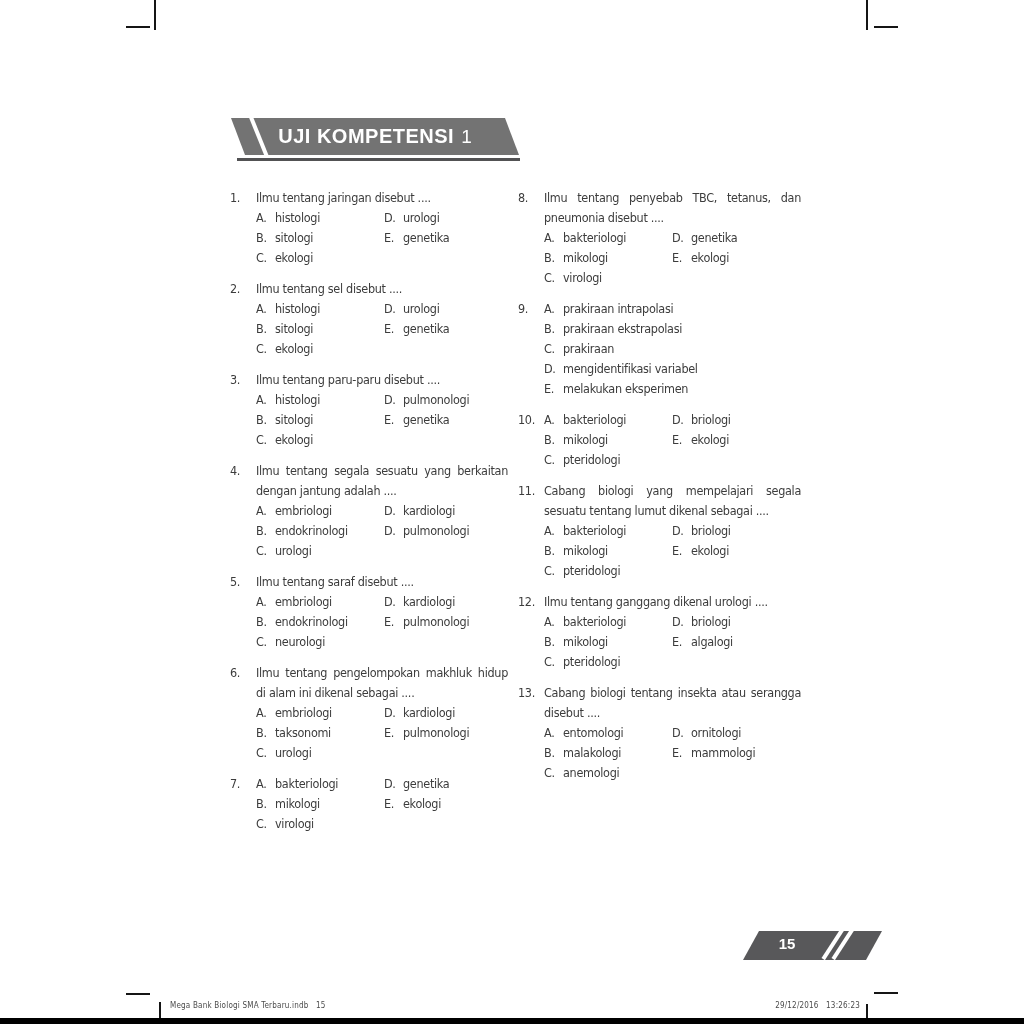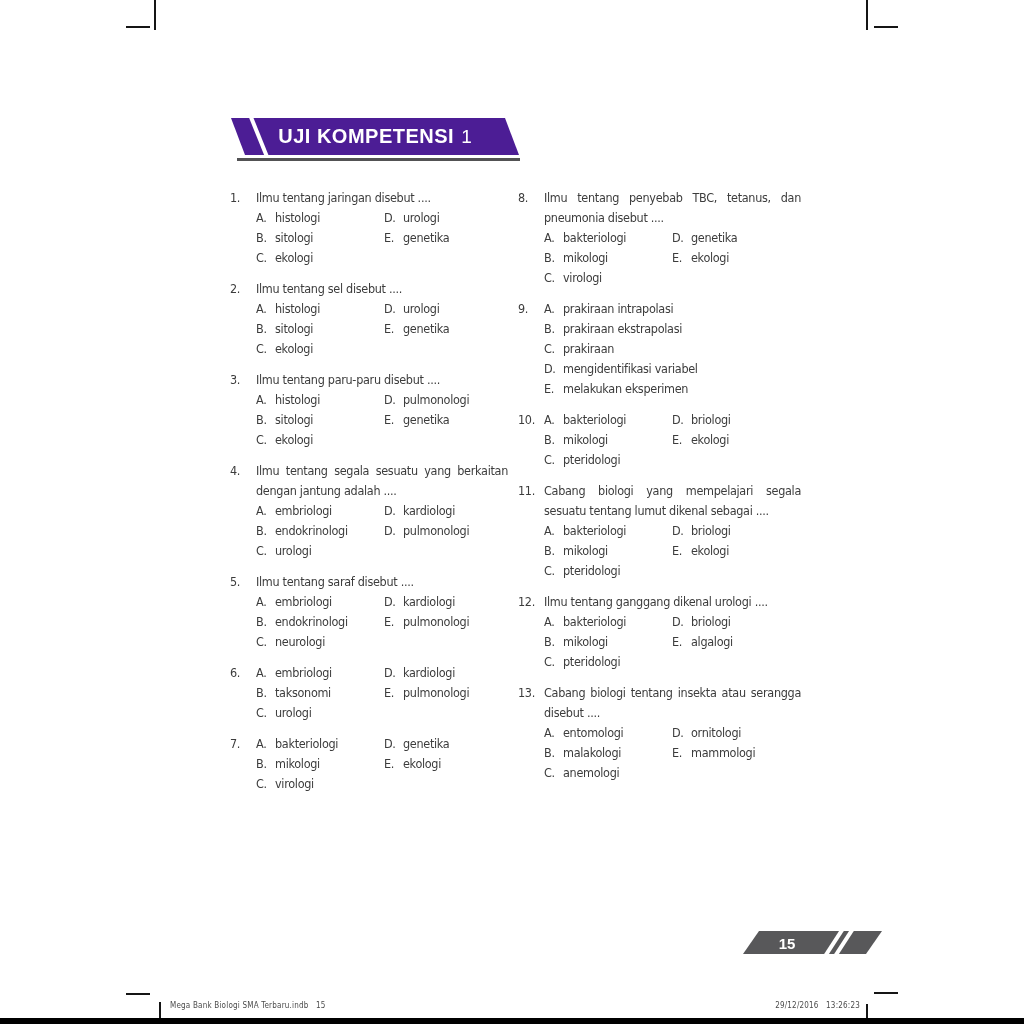--- a/index.html
+++ b/index.html
@@ -3,21 +3,21 @@
 <meta charset="utf-8">
 <style>
   html,body{margin:0;padding:0;background:#fff;}
   .page{position:relative;width:1024px;height:1024px;background:#fff;overflow:hidden;
         font-family:"DejaVu Sans",sans-serif;color:#3c3c3c;font-stretch:condensed;}
 
   
   .crop{position:absolute;background:#151515;}
 
   
-  .hdr-banner{position:absolute;left:231px;top:118px;width:288px;height:37px;background:#4c1d95;
+  .hdr-banner{position:absolute;left:231px;top:118px;width:288px;height:37px;background:#737373;
               clip-path:polygon(0 0, calc(100% - 14px) 0, 100% 100%, 14px 100%);
               text-align:center;line-height:37px;}
   .hdr-cut{position:absolute;left:26px;top:-4px;width:4px;height:46px;background:#fff;transform:rotate(-22deg);}
   .hdr-title{color:#fff;font-family:"Liberation Sans","DejaVu Sans",sans-serif;font-weight:bold;
              font-size:20px;letter-spacing:.5px;}
   .hdr-num{color:#fff;font-family:"Liberation Sans","DejaVu Sans",sans-serif;font-weight:normal;
            font-size:19px;margin-left:7px;}
   .hdr-underline{position:absolute;left:237px;top:158px;width:283px;height:3px;background:#525254;}
 
   
@@ -27,21 +27,21 @@
   .question{display:flex;margin-bottom:11px;}
   .q-num{flex:0 0 26px;width:26px;}
   .q-body{flex:1;min-width:0;}
   .q-text{text-align:justify;}
   .opt-row{display:flex;}
   .opt-cell{display:flex;}
   .opt-cell.first{flex:0 0 128px;width:128px;}
   .opt-label{flex:0 0 19px;width:19px;}
 
   
-  .page-badge{position:absolute;left:743px;top:931px;width:139px;height:23px;background:#58585a;
+  .page-badge{position:absolute;left:743px;top:931px;width:139px;height:29px;background:#58585a;
               clip-path:polygon(16px 0, 100% 0, calc(100% - 16px) 100%, 0 100%);}
   .badge-num{position:absolute;left:0;top:0;width:88px;text-align:center;line-height:25px;color:#fff;
              font-family:"Liberation Sans","DejaVu Sans",sans-serif;font-weight:bold;font-size:15px;}
   .slash{position:absolute;top:-5px;width:4px;height:36px;background:#fff;transform:rotate(33deg);}
   .slash.s1{left:88px;}
   .slash.s2{left:98px;}
 
   
   .footer-text{position:absolute;top:1001px;font-size:8px;color:#4a4a4a;white-space:pre;letter-spacing:.2px;text-align:right;}
   .footer-left{left:170px;}
@@ -225,20 +225,21 @@
             <div class="opt-cell">
               <span class="opt-label">C.</span>
               <span class="opt-text">neurologi</span>
             </div>
           </div>
         </div>
       </div>
       <div class="question">
         <div class="q-num">6.</div>
         <div class="q-body">
+          <div class="q-text">Ilmu tentang pengelompokan makhluk hidup di alam ini dikenal sebagai ....</div>
           <div class="opt-row">
             <div class="opt-cell first">
               <span class="opt-label">A.</span>
               <span class="opt-text">embriologi</span>
             </div>
             <div class="opt-cell">
               <span class="opt-label">D.</span>
               <span class="opt-text">kardiologi</span>
             </div>
           </div>

